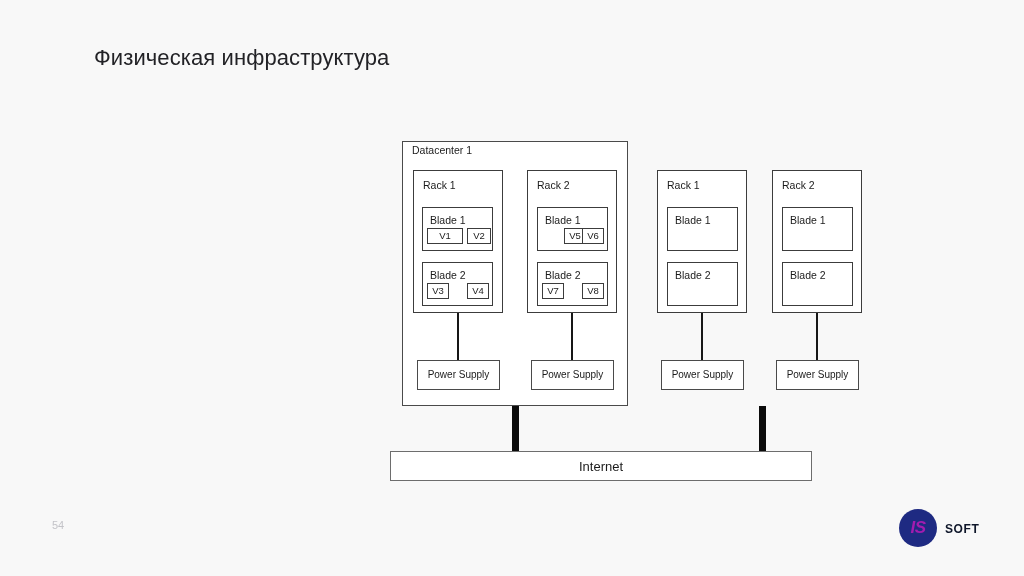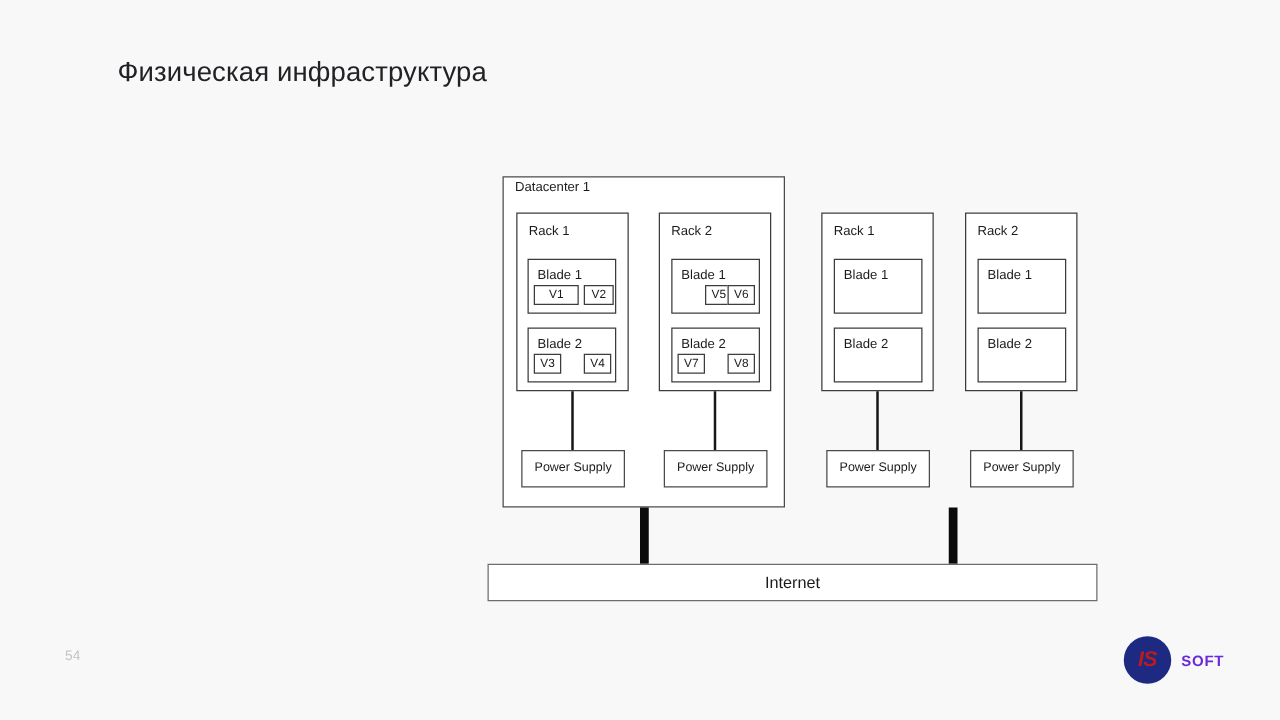--- a/index.html
+++ b/index.html
@@ -127,31 +127,31 @@
     background: #1e2a82;
   }
   .logo-is {
     position: absolute;
     left: 0;
     top: 0;
     width: 38px;
     height: 38px;
     line-height: 38px;
     text-align: center;
-    color: #b91c1c;
+    color: #a21caf;
     font-style: italic;
     font-weight: bold;
     font-size: 17px;
     letter-spacing: -0.5px;
   }
   .logo-soft {
     position: absolute;
     left: 46px;
     top: 13px;
-    color: #6d28d9;
+    color: #0f172a;
     font-weight: bold;
     font-size: 12px;
     letter-spacing: 0.6px;
   }
 </style>
 </head>
 <body>
 
 <div class="slide-title">Физическая инфраструктура</div>
 
@@ -238,21 +238,21 @@
     <div class="box-label blade-label">Blade 2</div>
   </div>
   <div class="conn-thin" style="left:816px; top:313px; height:47px;"></div>
   <div class="box psu" style="left:776px; top:360px; width:83px; height:30px;">
     <div class="box-label psu-label">Power Supply</div>
   </div>
 
   <div class="conn-thick" style="left:512px; top:406px; height:46px;"></div>
   <div class="conn-thick" style="left:759px; top:406px; height:46px;"></div>
 
-  <div class="box internet" style="left:390px; top:451px; width:488px; height:30px;">
+  <div class="box internet" style="left:390px; top:451px; width:422px; height:30px;">
     <div class="box-label internet-label">Internet</div>
   </div>
 
 </div>
 
 <div class="page-number">54</div>
 
 <div class="logo">
   <div class="logo-circle"></div>
   <div class="logo-is">IS</div>

